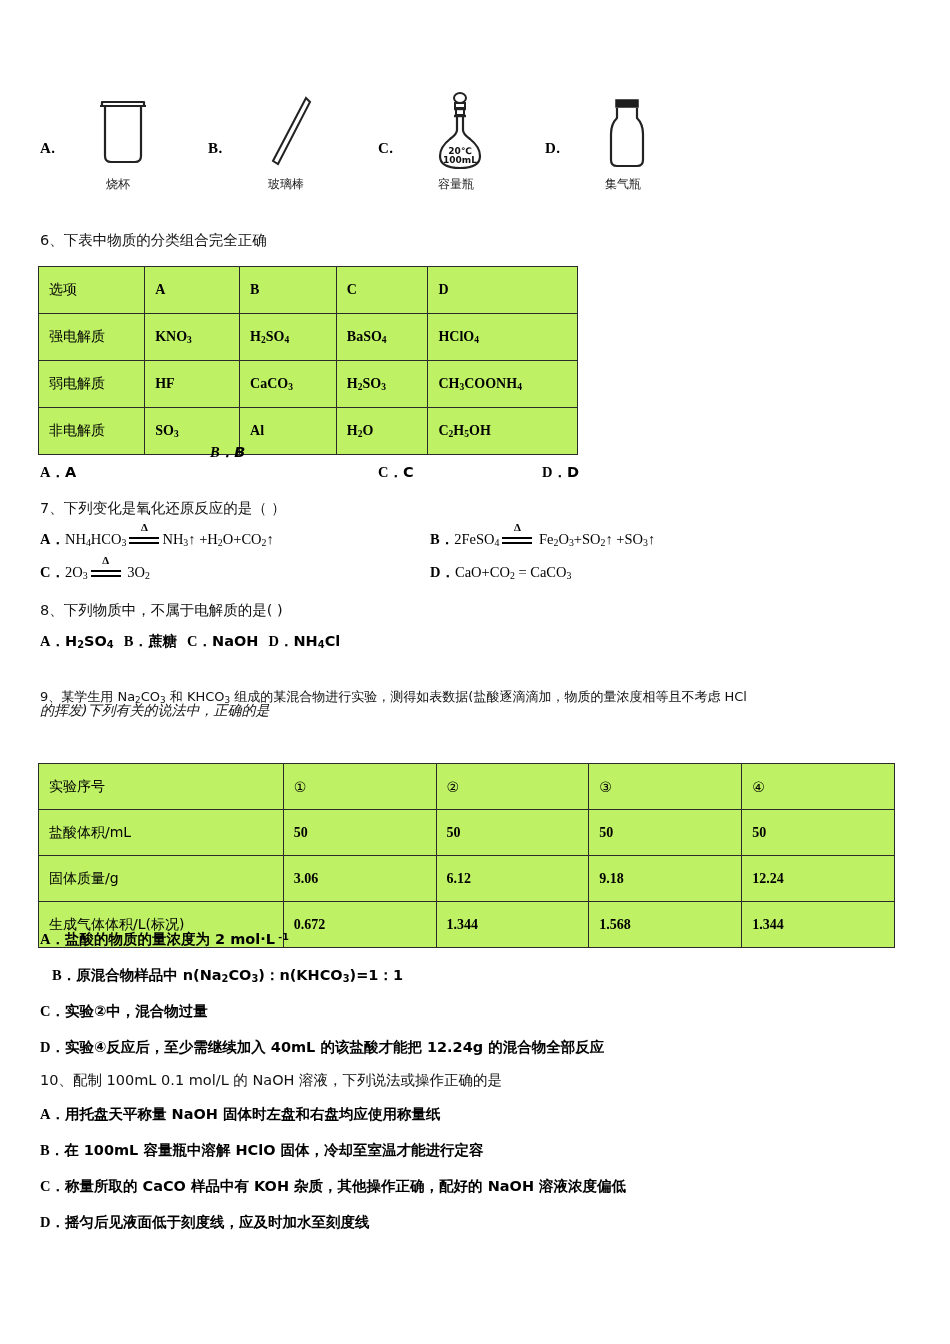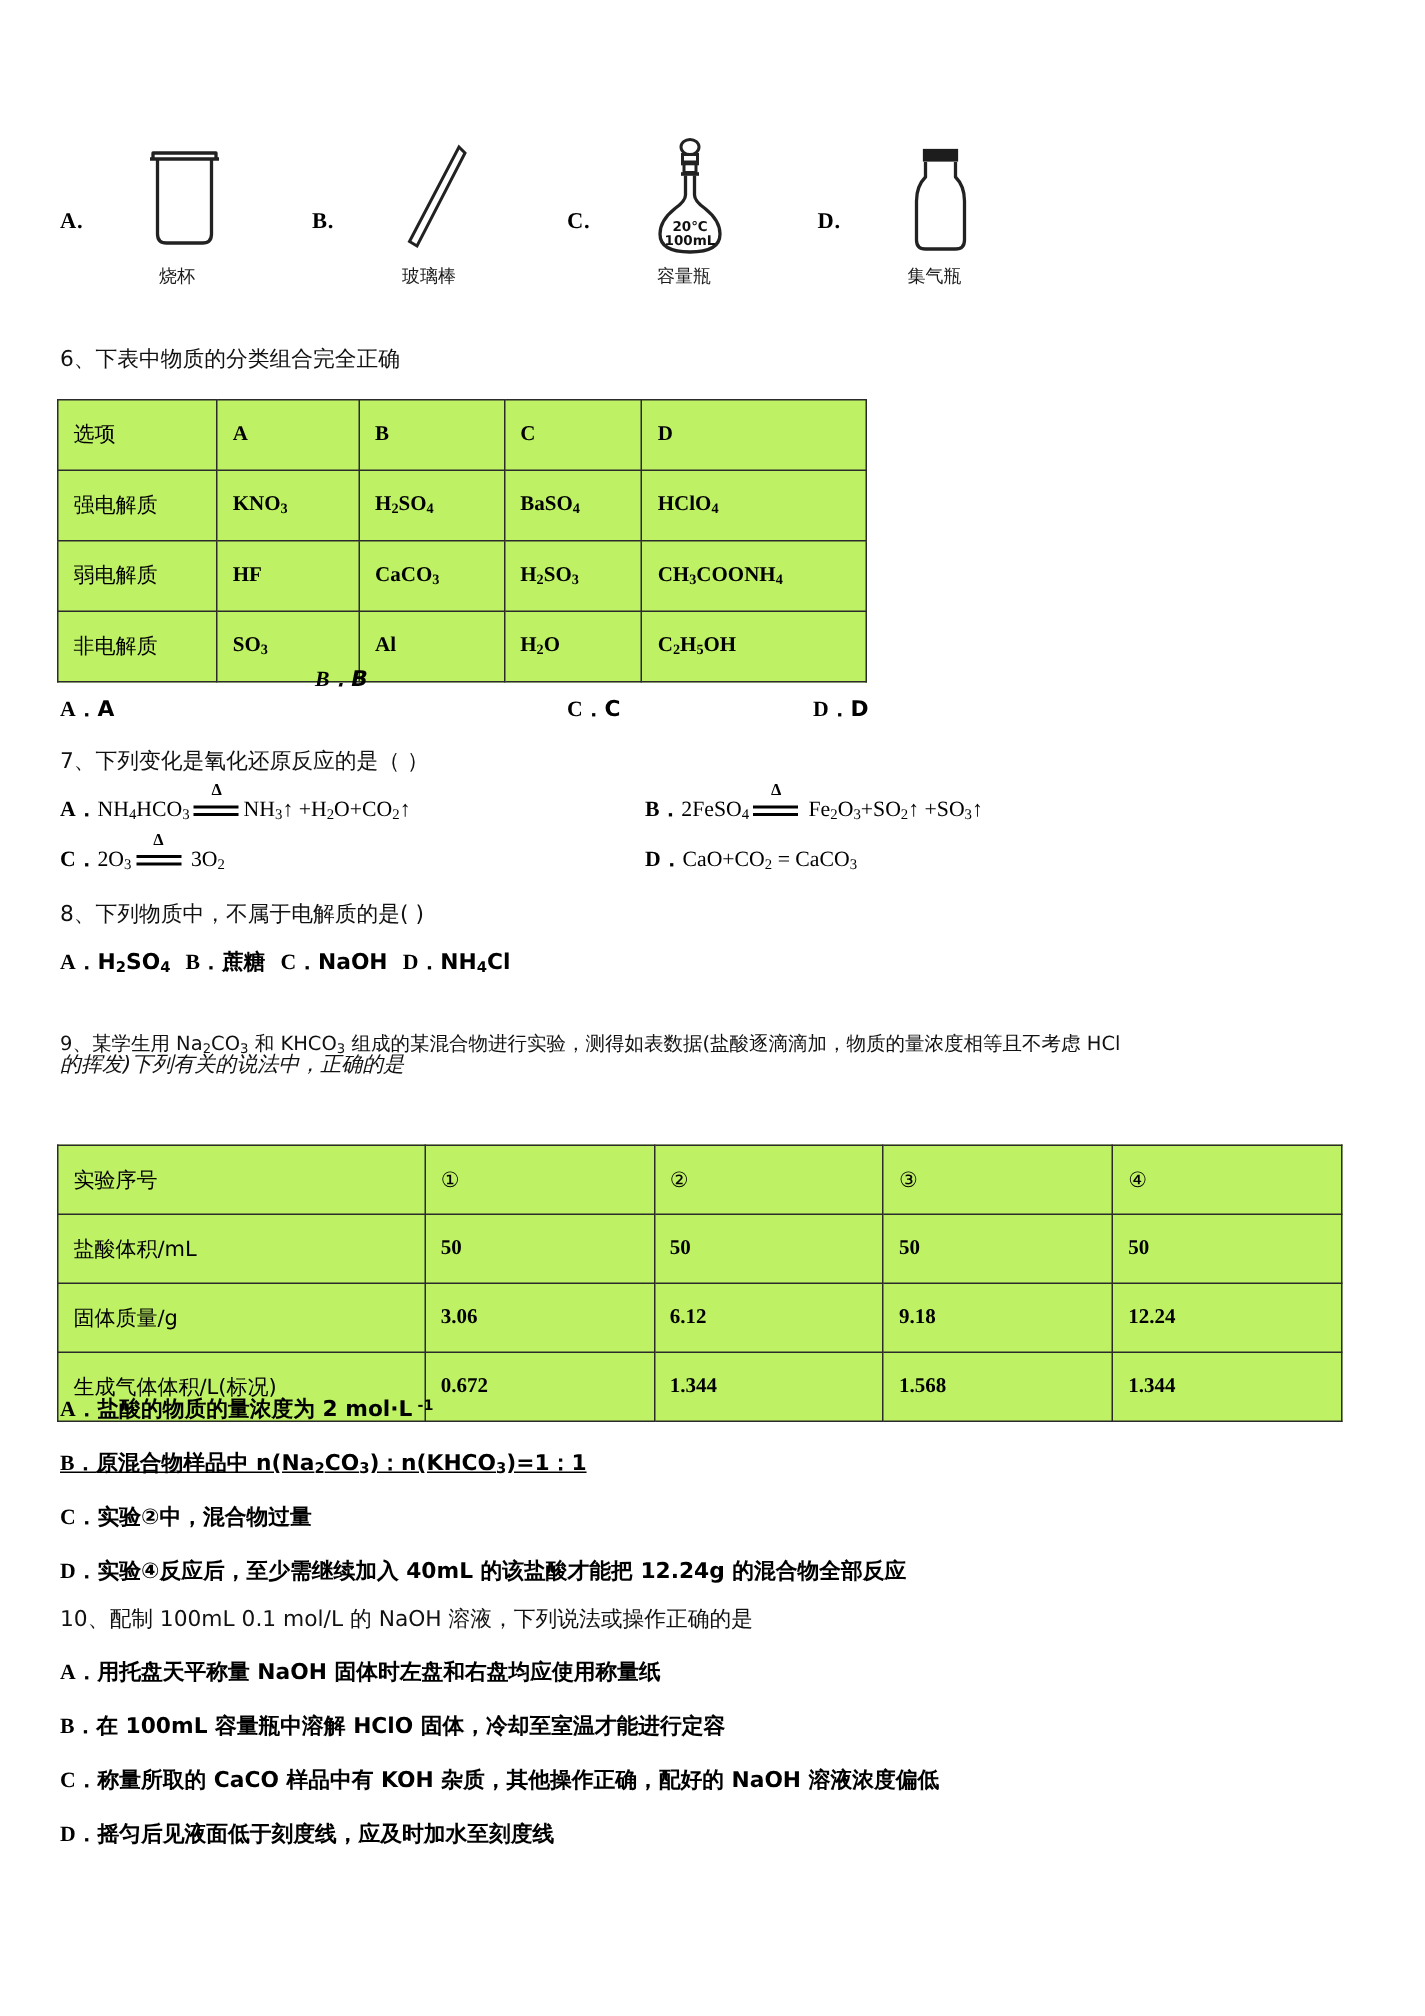--- a/index.html
+++ b/index.html
@@ -317,21 +317,21 @@
         <td class="cn dval">1.344</td>
         <td class="cn dval">1.568</td>
         <td class="cn dval">1.344</td>
       </tr>
     </tbody>
   </table>
 
   <div class="opt-line" style="left:40px; top:930px;">
     <span class="lbl">A．</span><span>盐酸的物质的量浓度为 2 mol·L<sup>&nbsp;-1</sup></span>
   </div>
-  <div class="opt-line" style="left:40px; top:966px;text-decoration:underline;">
+  <div class="opt-line" style="left:52px; top:966px;">
     <span class="lbl">B．</span><span>原混合物样品中 n(Na<sub>2</sub>CO<sub>3</sub>)：n(KHCO<sub>3</sub>)=1：1</span>
   </div>
   <div class="opt-line" style="left:40px; top:1002px;">
     <span class="lbl">C．</span><span>实验②中，混合物过量</span>
   </div>
   <div class="opt-line" style="left:40px; top:1038px;">
     <span class="lbl">D．</span><span>实验④反应后，至少需继续加入 40mL 的该盐酸才能把 12.24g 的混合物全部反应</span>
   </div>
 
   <div class="q-stem" style="left:40px; top:1070px;">10、配制 100mL 0.1 mol/L 的 NaOH 溶液，下列说法或操作正确的是</div>

